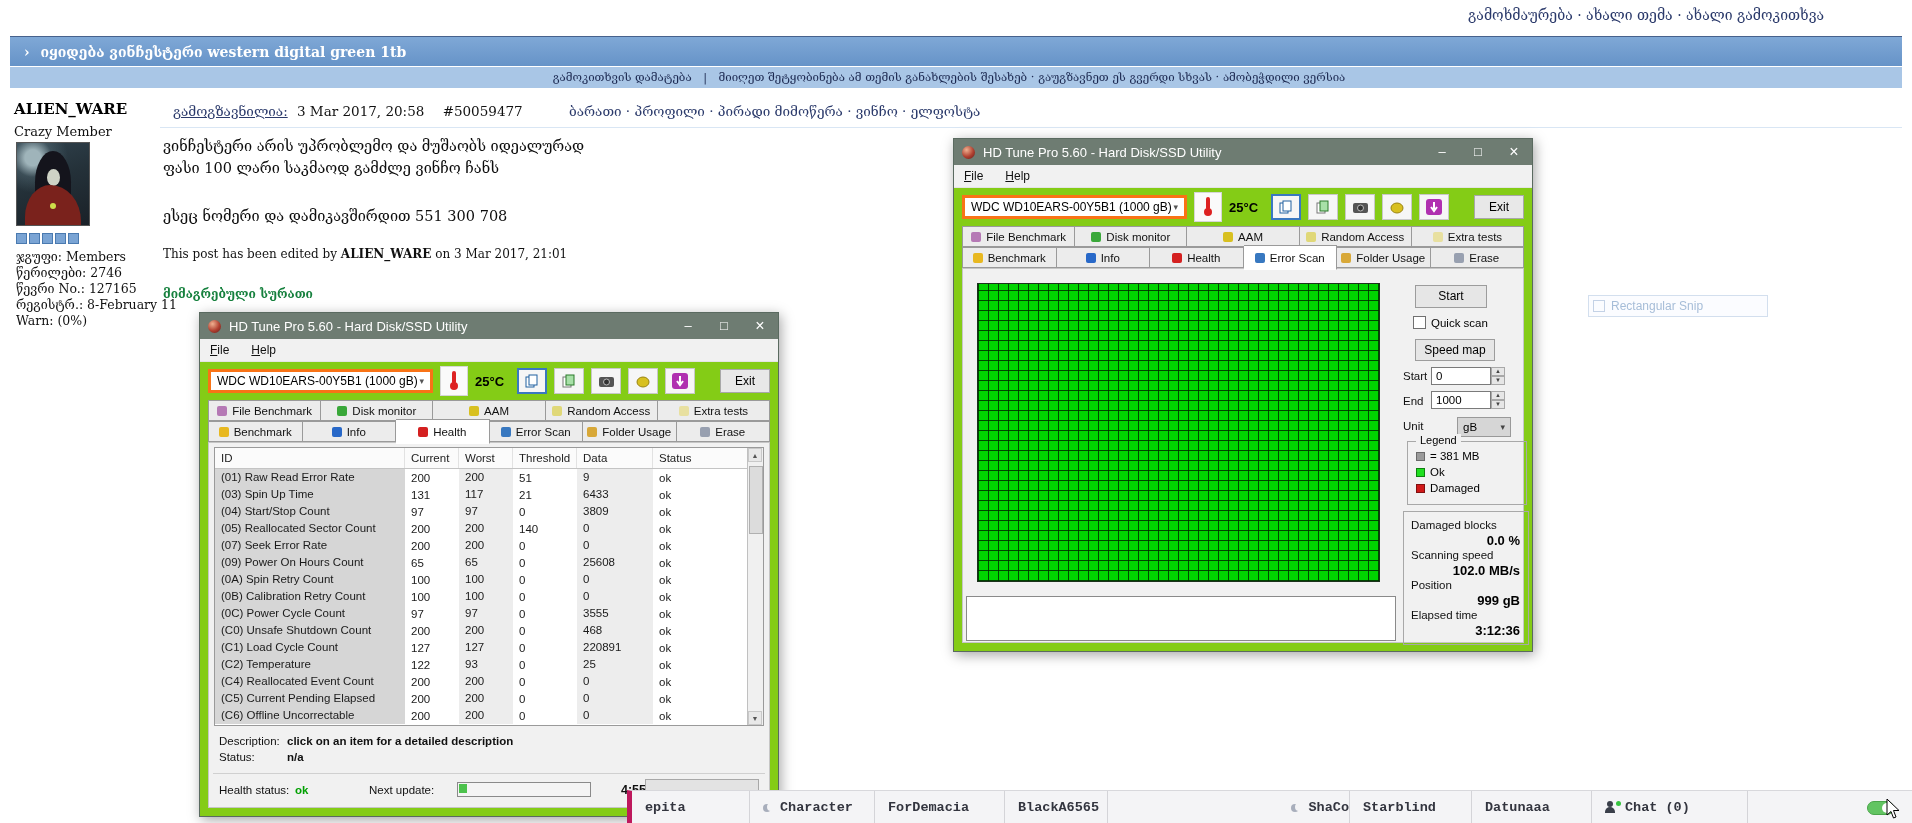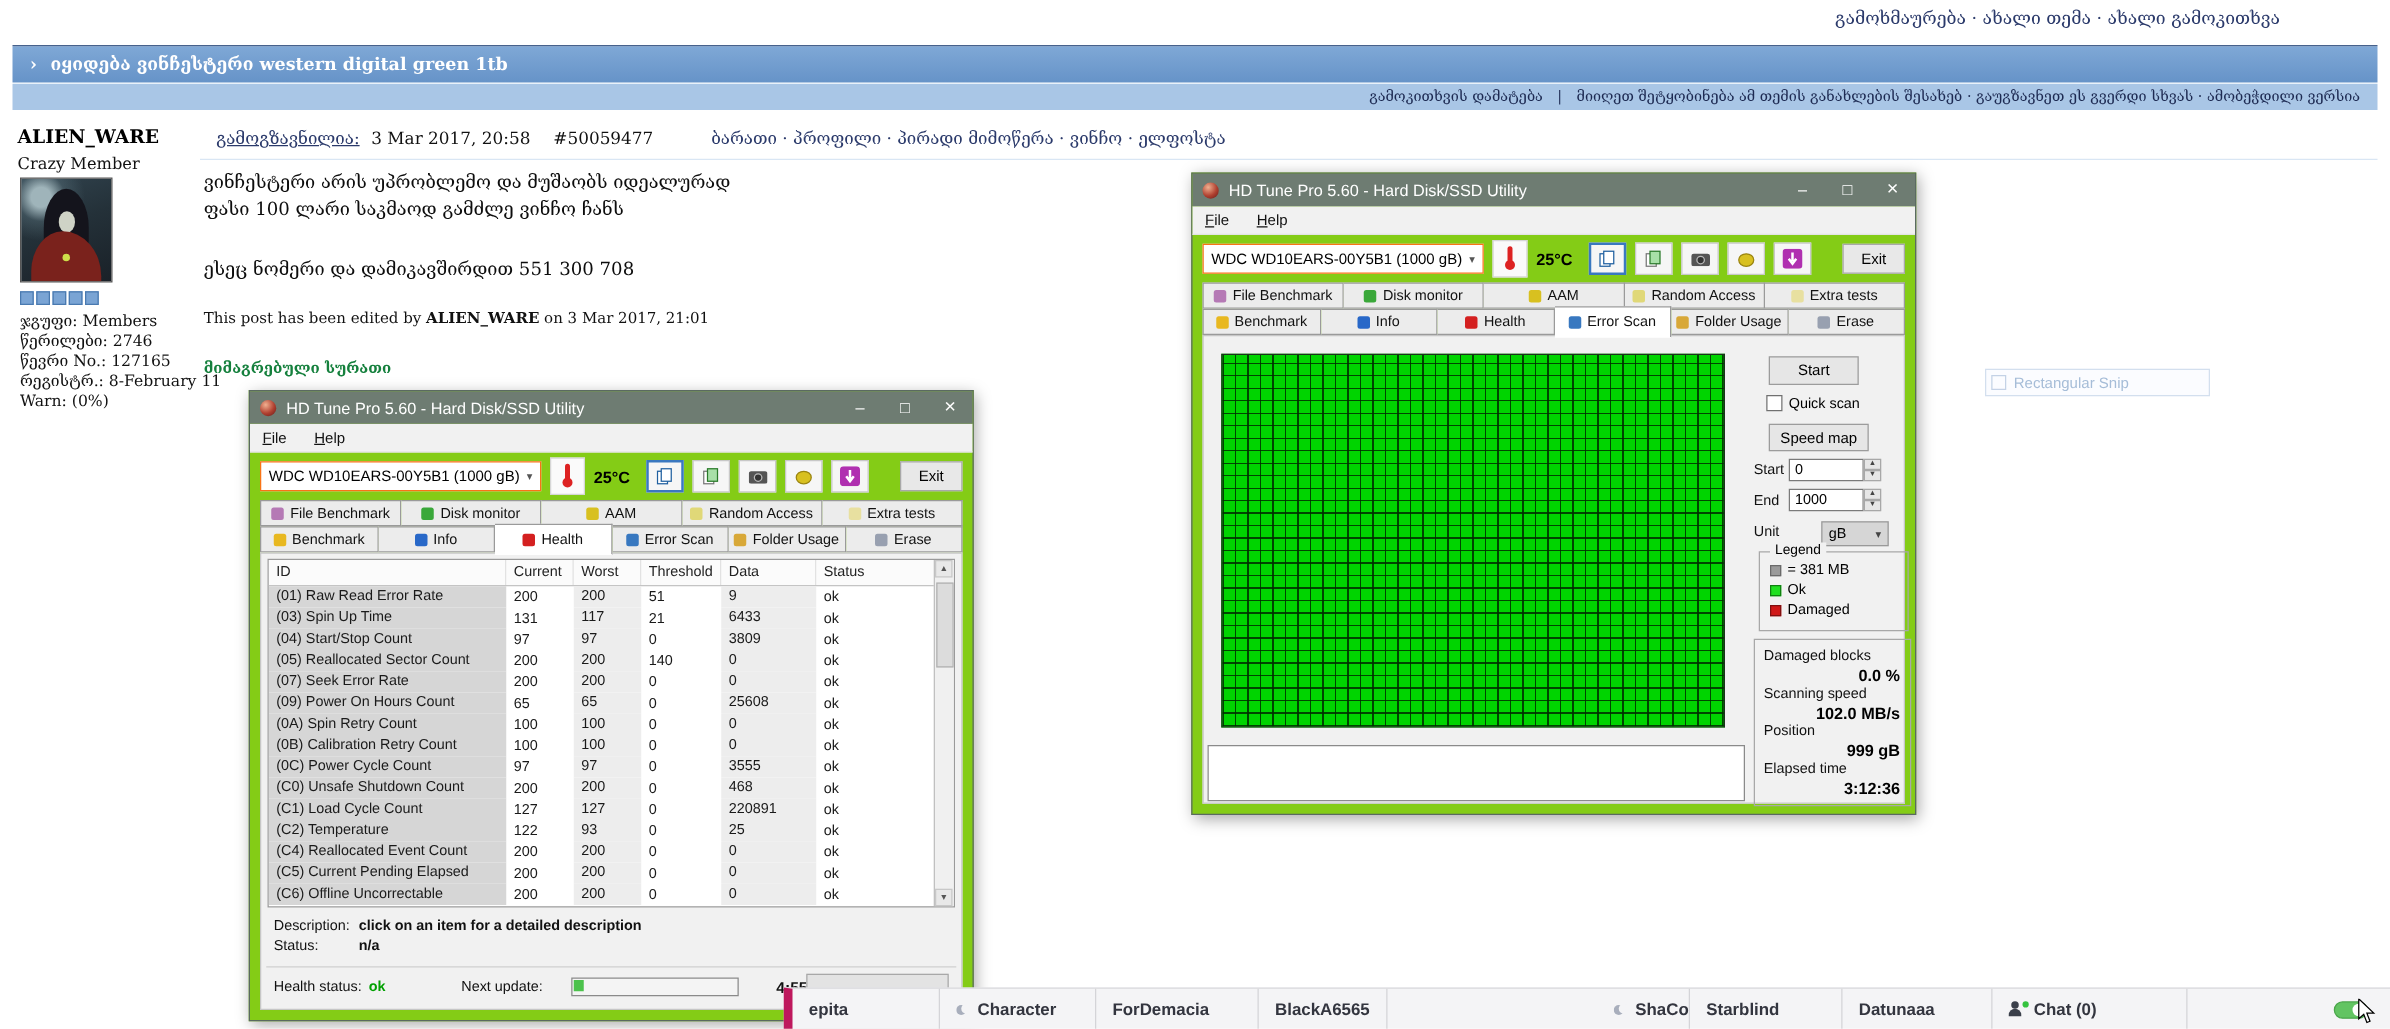--- a/index.html
+++ b/index.html
@@ -7,21 +7,21 @@
        font-family:"Liberation Sans","DejaVu Sans",sans-serif;}
   .forum{font-family:"DejaVu Serif","DejaVu Sans",serif;}
 
   
   #top-actions{position:absolute;top:7px;right:88px;font-size:14px;color:#2b3a6b;}
   #top-actions .toplink{color:#2b3a6b;cursor:pointer}
   #topic-bar{position:absolute;left:10px;top:36px;right:10px;height:30px;
      background:linear-gradient(#7fa8d6,#6693c8);border-top:1px solid #46618c;
      color:#fff;font-weight:bold;font-size:14px;line-height:30px;padding-left:14px;box-sizing:border-box}
   #subbar{position:absolute;left:10px;top:67px;right:10px;height:21px;background:#a9c6e6;
-     font-size:11.5px;line-height:21px;color:#1d2a52;text-align:right;padding-right:14px;box-sizing:border-box}
+     font-size:11.5px;line-height:21px;color:#1d2a52;text-align:center;padding-right:14px;box-sizing:border-box}
   #subbar .sublink{color:#1d2a52;cursor:pointer}
   #meta-row{position:absolute;left:173px;top:103px;font-size:13.5px;color:#111;white-space:nowrap}
   #meta-row .sent{color:#2b3a6b;text-decoration:underline}
   #meta-row .pid{margin-left:14px}
   #post-links{margin-left:42px;color:#2b3a6b}
   #post-links .metalink{color:#2b3a6b;cursor:pointer}
   #meta-line{position:absolute;left:160px;right:10px;top:127px;height:1px;background:#d9e6f4}
 
   
   #user-name{position:absolute;left:14px;top:100px;font-size:15px;font-weight:bold;color:#000}
@@ -52,21 +52,21 @@
   .tbar{height:26px;background:#6e7c72;display:flex;align-items:center;color:#fff;font-size:13px;
      padding-left:8px;position:relative}
   .ticon{width:13px;height:13px;border-radius:50%;margin-right:8px;
      background:radial-gradient(circle at 35% 30%,#f0b090,#b04030 55%,#601818)}
   .wctrl{position:absolute;right:0;top:0;height:26px;display:flex}
   .wbtn{width:36px;text-align:center;line-height:26px;font-size:13px;color:#fff;cursor:pointer}
   .menubar{height:22px;display:flex;gap:22px;padding-left:10px;align-items:center;font-size:12px;color:#111;
      border-bottom:1px solid #e4e4e4;background:#f1f1f1}
   .menuitem::first-letter{text-decoration:underline}
   .toolrow{height:38px;display:flex;align-items:center;padding:0 8px;gap:7px}
-  .combo{width:225px;height:24px;background:#fff;border:1px solid #f97316;font-size:12px;display:flex;
+  .combo{width:225px;height:24px;background:#fff;border:3px solid #f97316;font-size:12px;display:flex;
      align-items:center;padding:0 6px;box-sizing:border-box}
   .combo .arr{margin-left:auto;color:#555;font-size:9px}
   .thermo-btn{width:26px;height:28px;background:#fafafa;border:1px solid #d6d6d6;position:relative}
   .therm{position:absolute;left:11px;top:4px;width:4px;height:13px;background:#d22;border-radius:2px}
   .therm::after{content:'';position:absolute;left:-2px;top:11px;width:8px;height:8px;border-radius:50%;background:#d22}
   .temp{font-weight:bold;font-size:13px;margin-right:6px}
   .icbtn{width:30px;height:26px;background:#f6f6f6;border:1px solid #c8c8c8;display:flex;align-items:center;
      justify-content:center;box-sizing:border-box}
   .icbtn.sel{border:2px solid #3a78c0}
   .exitbtn{margin-left:auto;width:50px;height:24px;background:#e8e8e8;border:1px solid #a8a8a8;font-size:12px;
@@ -135,22 +135,22 @@
   .stval{position:absolute;right:8px;font-size:13px;font-weight:bold;color:#000}
 
   
   #ghost{position:absolute;left:1588px;top:295px;width:180px;height:22px;display:flex;align-items:center;gap:6px;
      background:rgba(250,252,255,.85);border:1px solid #d3dfee;color:#a6bdd8;font-size:12px;padding-left:4px;
      box-sizing:border-box;z-index:4}
   .gicon{width:12px;height:12px;border:1px solid #c4d2e6;box-sizing:border-box}
 
   
   #taskbar{position:absolute;left:627px;right:0;top:790px;height:33px;background:#f4f4f6;
-     border-top:1px solid #d8d8dc;border-left:7px solid #be185d;display:flex;z-index:50;
-     font-family:Liberation Sans, sans-serif}
+     border-top:1px solid #d8d8dc;border-left:5px solid #be185d;display:flex;z-index:50;
+     font-family:Liberation Mono, monospace}
   .chip{height:33px;display:flex;align-items:center;gap:7px;padding-left:13px;box-sizing:border-box;
      border-right:1px solid #d4d4d8;font-size:13.5px;font-weight:bold;color:#33353f;cursor:pointer;overflow:hidden;
      white-space:nowrap}
   .moon{position:relative;width:10px;height:10px;display:inline-block;overflow:hidden}
   .moon::before{content:'';position:absolute;width:8px;height:8px;border-radius:50%;background:#a8aebc;left:0;top:1px}
   .moon::after{content:'';position:absolute;width:8px;height:8px;border-radius:50%;background:#f4f4f6;left:4px;top:0}
   #chat-chip{width:156px}
   .person{position:relative;width:13px;height:13px;display:inline-block}
   .person::before{content:'';position:absolute;left:2px;top:0;width:6px;height:6px;border-radius:50%;background:#3a3f4a}
   .person::after{content:'';position:absolute;left:0;top:6px;width:10px;height:6px;border-radius:5px 5px 0 0;background:#3a3f4a}

